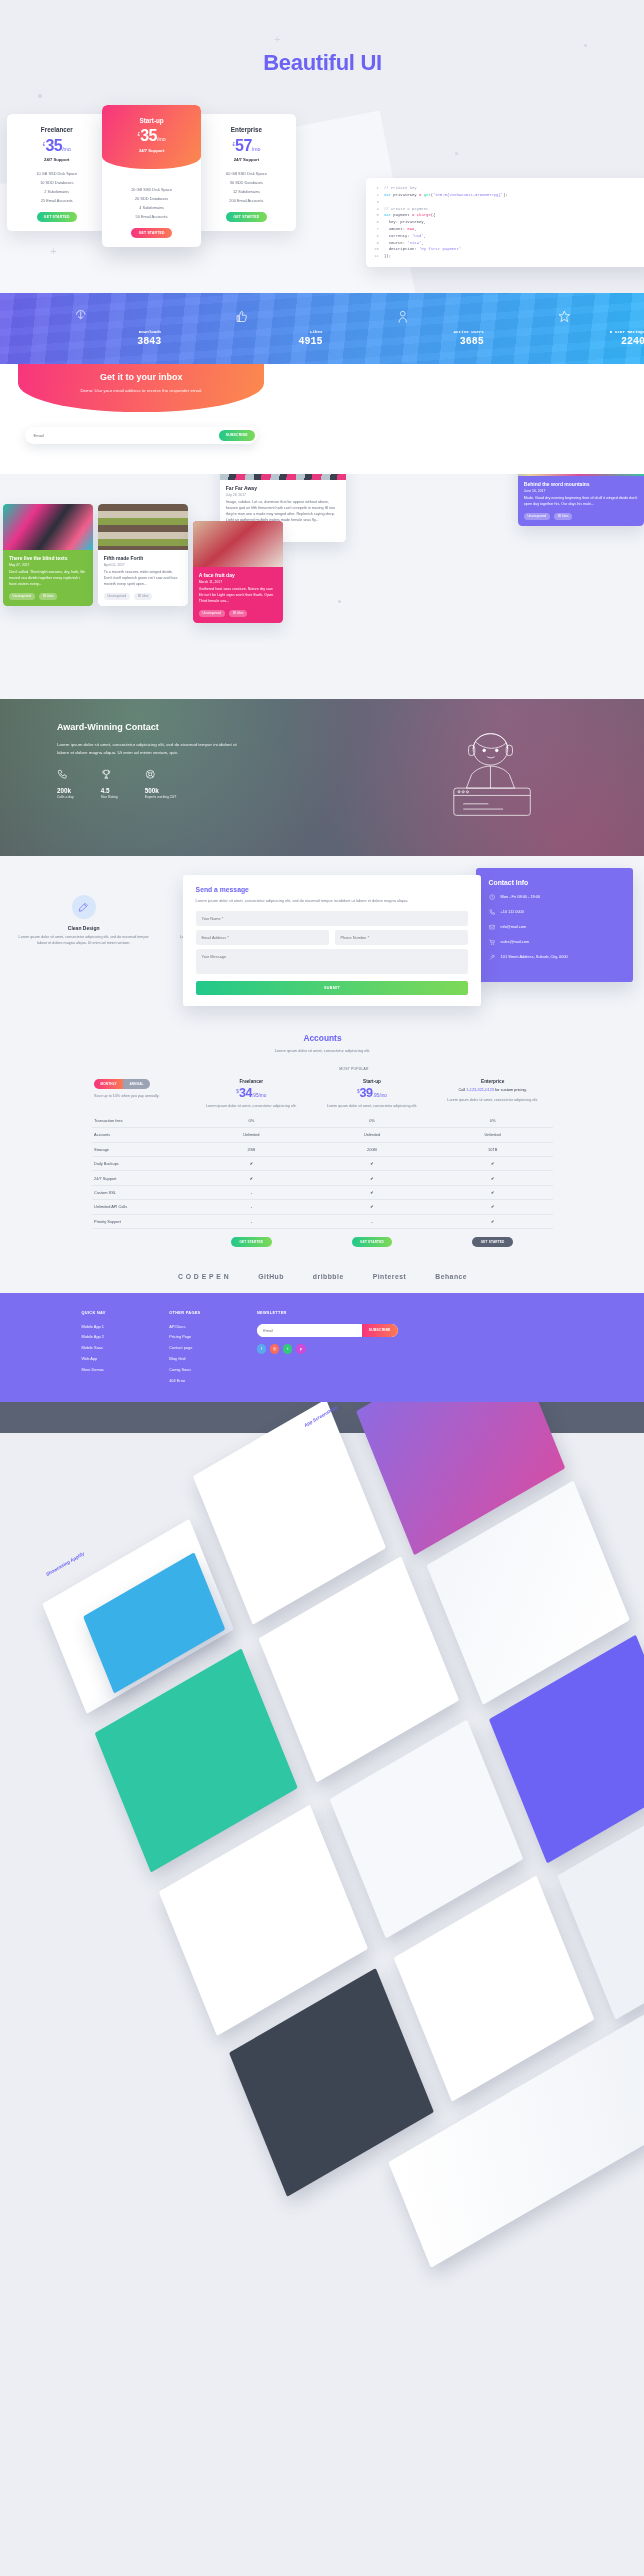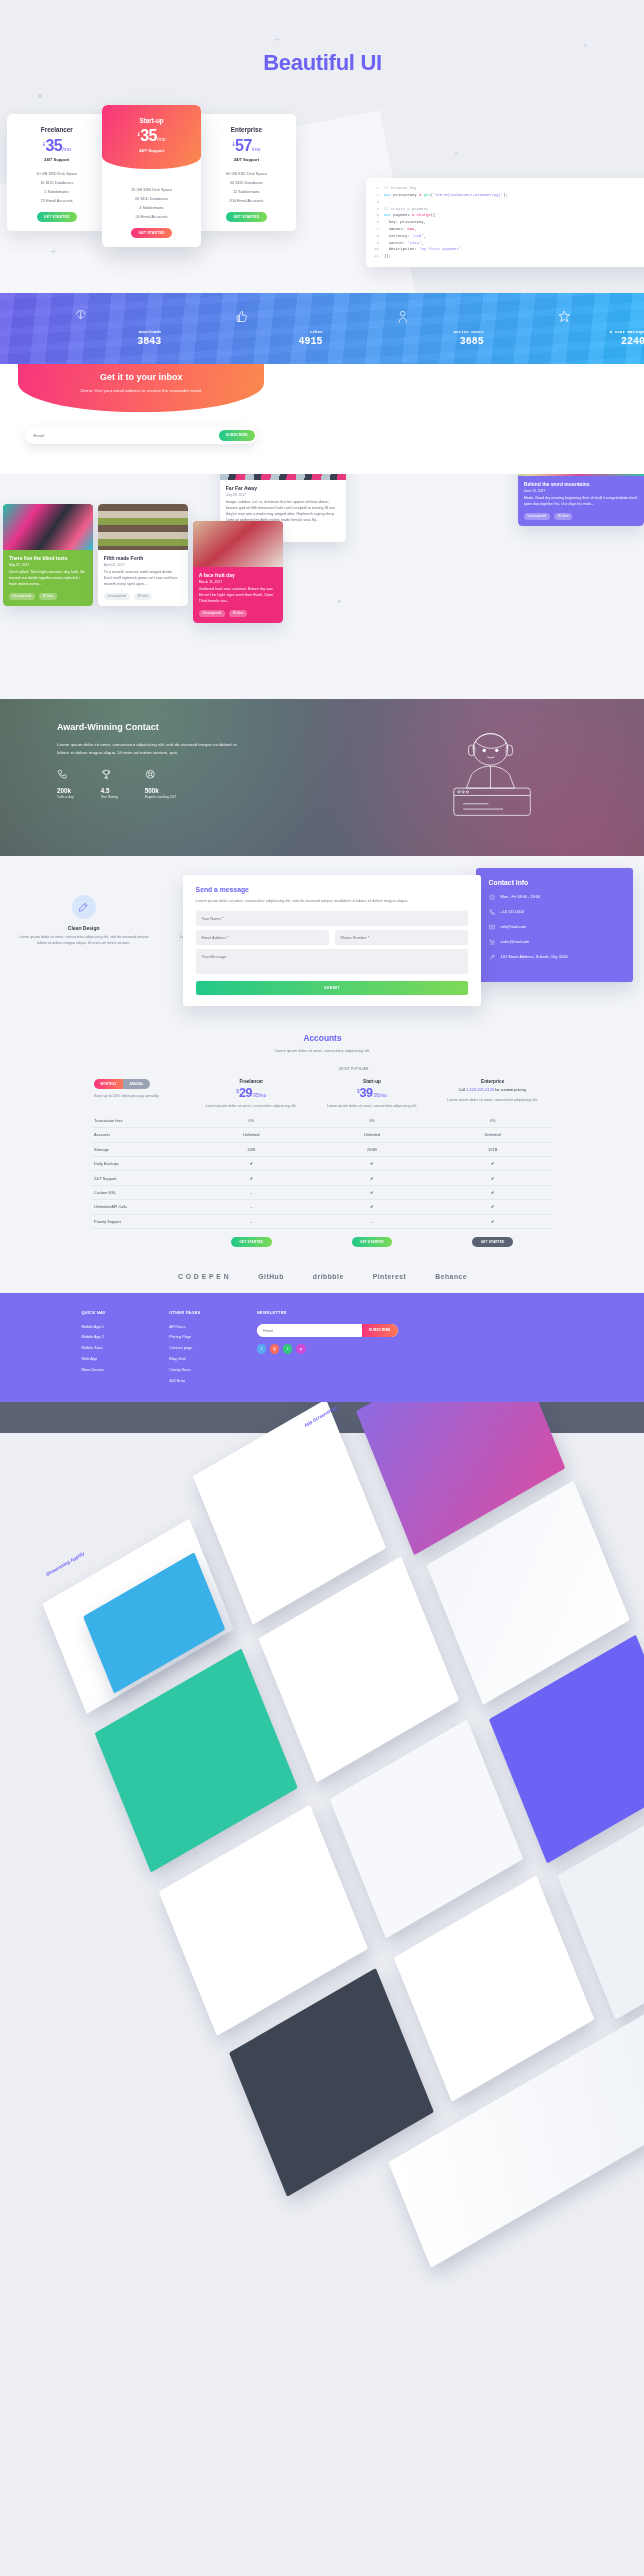--- a/index.html
+++ b/index.html
@@ -682,21 +682,21 @@
           <tr>
             <td style="width:99px;">
               <div class="toggle">
                 <span class="on">MONTHLY</span>
                 <span class="off">ANNUAL</span>
               </div>
               <div class="toggle-note">Save up to 10% when you pay annually.</div>
             </td>
             <td>
               <div class="plan-name">Freelancer</div>
-              <div class="plan-price"><span class="cur">$</span><span class="amt">29</span><span class="per">.95/mo</span></div>
+              <div class="plan-price"><span class="cur">$</span><span class="amt">34</span><span class="per">.95/mo</span></div>
               <div class="plan-desc">Lorem ipsum dolor sit amet, consectetur adipisicing elit.</div>
             </td>
             <td>
               <div class="plan-name">Start-up</div>
               <div class="plan-price"><span class="cur">$</span><span class="amt">39</span><span class="per">.95/mo</span></div>
               <div class="plan-desc">Lorem ipsum dolor sit amet, consectetur adipisicing elit.</div>
             </td>
             <td>
               <div class="plan-name">Enterprice</div>
               <div class="plan-call"><span>Call </span><a href="#">1-123-321-0123</a><span> for custom pricing.</span></div>

